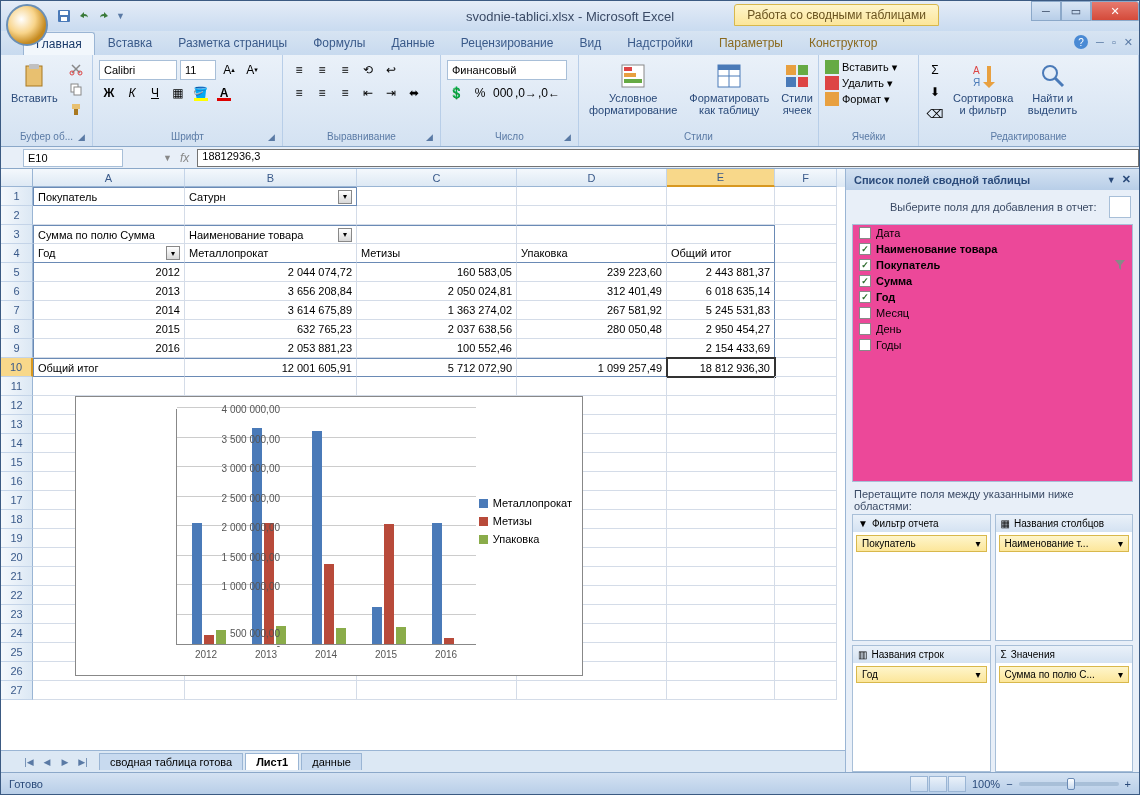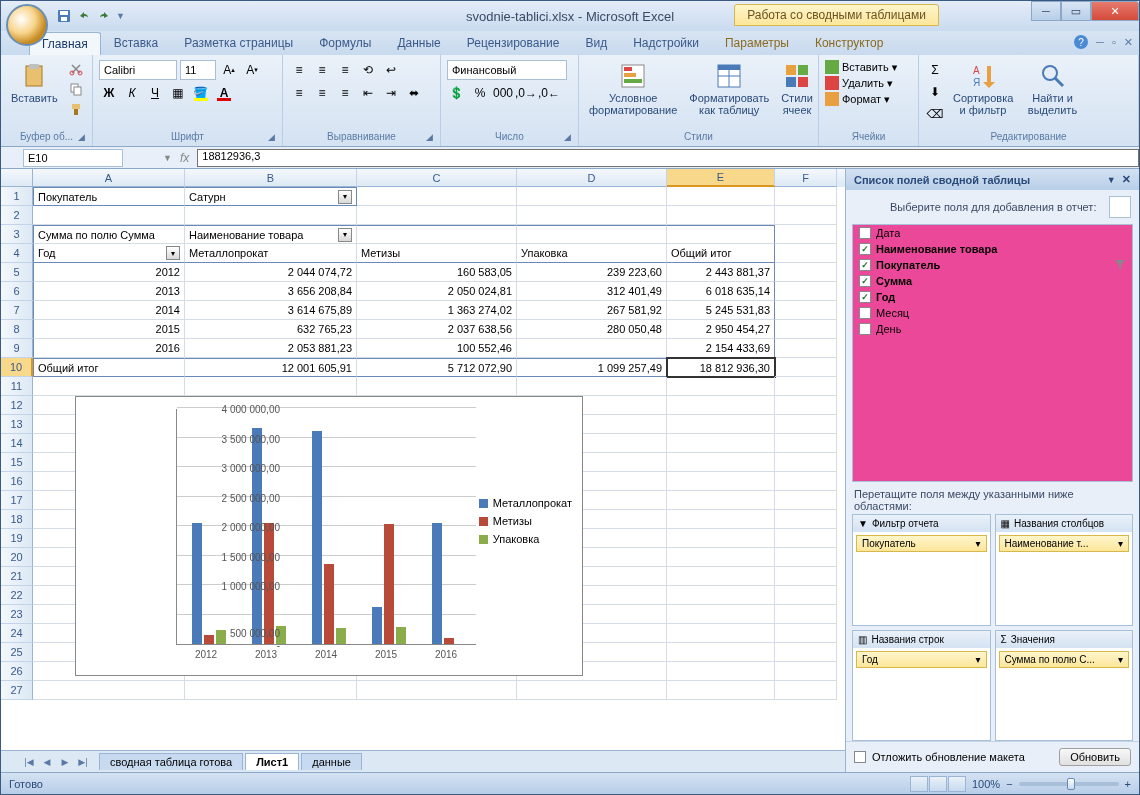--- a/index.html
+++ b/index.html
@@ -10,21 +10,21 @@
 .titlebar { height: 30px; background: linear-gradient(#e4ecf7,#c9dbf0); display: flex; align-items: center; position: relative; }
 .office-btn { width: 42px; height: 42px; border-radius: 50%; background: radial-gradient(circle at 35% 35%, #fff, #f8d48a 40%, #c58a20 70%); border: 2px solid #6a8fb5; position: absolute; left: 5px; top: 3px; z-index: 10; }
 .qat { margin-left: 55px; display: flex; gap: 4px; align-items: center; }
 .qat-icon { width: 16px; height: 16px; }
 .title-text { position: absolute; left: 50%; transform: translateX(-50%); font-size: 13px; color: #3a4a65; }
 .context-tab { position: absolute; right: 200px; top: 3px; background: linear-gradient(#fef5cb,#fce69a); border: 1px solid #d8b84c; padding: 3px 12px; font-size: 12px; color: #6a5420; border-radius: 3px 3px 0 0; }
 .win-controls { position: absolute; right: 0; top: 0; display: flex; }
 .win-btn { width: 30px; height: 20px; background: linear-gradient(#d9e6f5,#b8cee8); border: 1px solid #8ba8c9; display: flex; align-items: center; justify-content: center; font-size: 11px; color: #3a4a65; }
 .win-btn.close { width: 48px; background: linear-gradient(#e77a6e,#d44a3a); color: #fff; border-radius: 0 3px 0 0; }
 
-.tabs-row { height: 24px; background: linear-gradient(#d7e4f2,#c8daef); display: flex; padding-left: 28px; align-items: flex-end; position: relative; }
+.tabs-row { height: 24px; background: linear-gradient(#d7e4f2,#c8daef); display: flex; padding-left: 22px; align-items: flex-end; position: relative; }
 .tab { padding: 4px 12px; font-size: 12px; color: #3a5a8a; cursor: pointer; border: 1px solid transparent; }
 .tab.active { background: #f2f7fc; border: 1px solid #9ab5d4; border-bottom: none; border-radius: 3px 3px 0 0; color: #1a3a6a; }
 .tab.context { color: #8a6a20; }
 .tabs-right { position: absolute; right: 6px; top: 4px; display: flex; gap: 8px; align-items: center; }
 .help-icon { width: 14px; height: 14px; border-radius: 50%; background: #4a8ad4; color: #fff; font-size: 10px; display: flex; align-items: center; justify-content: center; }
 
 .ribbon { height: 92px; background: linear-gradient(#eaf1f9,#d4e2f2); border-bottom: 1px solid #8ba8c9; display: flex; }
 .ribbon-group { border-right: 1px solid #b8cee8; padding: 2px 6px; display: flex; flex-direction: column; position: relative; }
 .group-label { font-size: 10px; color: #5a7aa5; text-align: center; padding: 2px 0; margin-top: auto; }
 .group-content { flex: 1; display: flex; align-items: flex-start; gap: 4px; padding-top: 3px; }
@@ -720,20 +720,24 @@
             <span>Год</span>
           </div>
           <div class="field-item">
             <div class="chk"></div>
             <span>Месяц</span>
           </div>
           <div class="field-item">
             <div class="chk"></div>
             <span>День</span>
           </div>
+          <div class="field-item">
+            <div class="chk"></div>
+            <span>Годы</span>
+          </div>
         </div>
       <div class="drag-label">Перетащите поля между указанными ниже областями:</div>
       <div class="drop-zones">
         <div class="drop-zone">
           <div class="drop-zone-hdr">
               <span>▼</span>
               <span>Фильтр отчета</span>
             </div>
           <div class="drop-item">
               <span>Покупатель</span>
@@ -763,25 +767,20 @@
         <div class="drop-zone">
           <div class="drop-zone-hdr">
               <span>Σ</span>
               <span>Значения</span>
             </div>
           <div class="drop-item">
               <span>Сумма по полю С...</span>
               <span class="dd">▾</span>
             </div>
         </div>
-      </div>
-      <div class="pane-footer">
-        <div class="chk"></div>
-        <span>Отложить обновление макета</span>
-        <button>Обновить</button>
       </div>
     </div>
   </div>
 
   <div class="statusbar">
     <span>Готово</span>
     <div class="status-right">
       <div class="view-btns">
         <div class="view-btn"></div>
         <div class="view-btn"></div>

